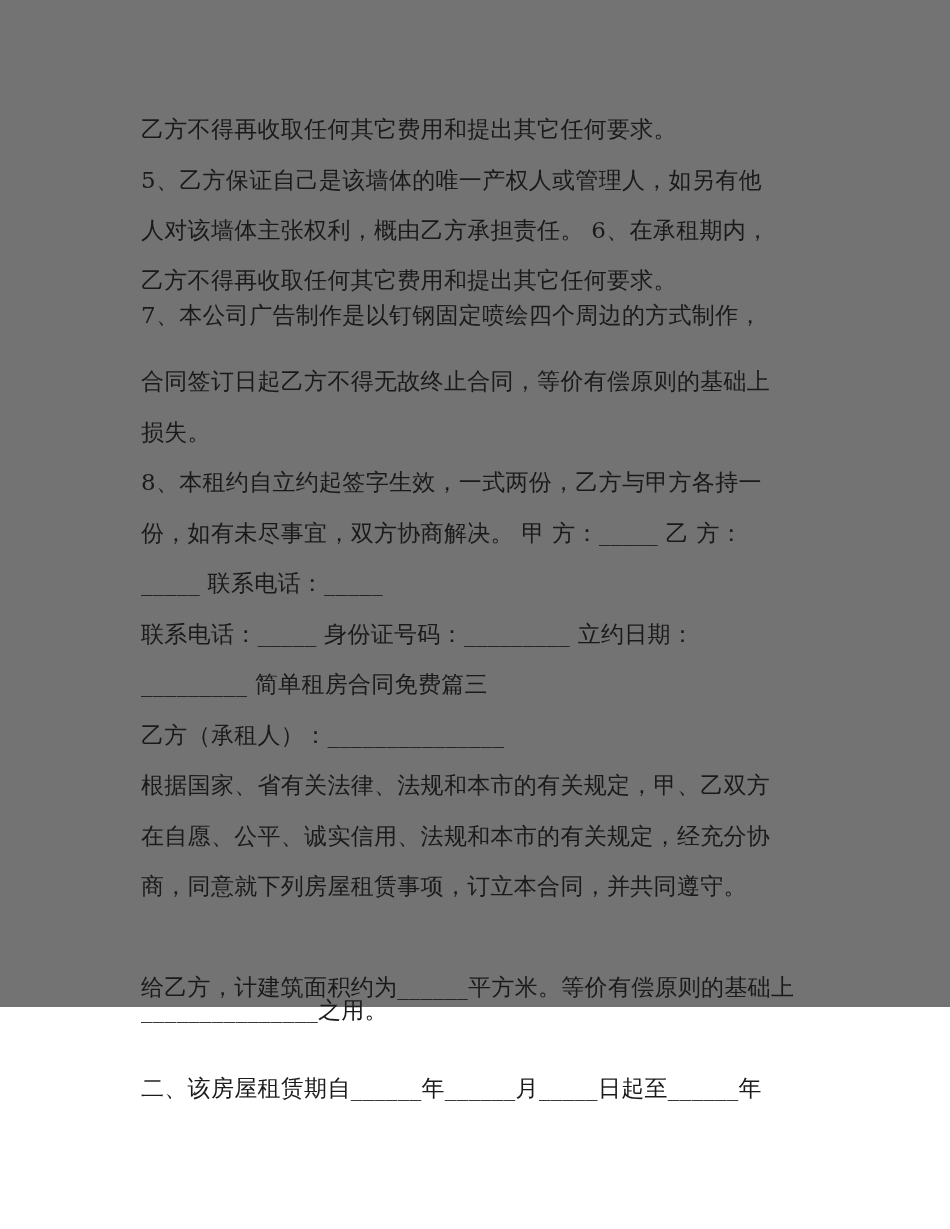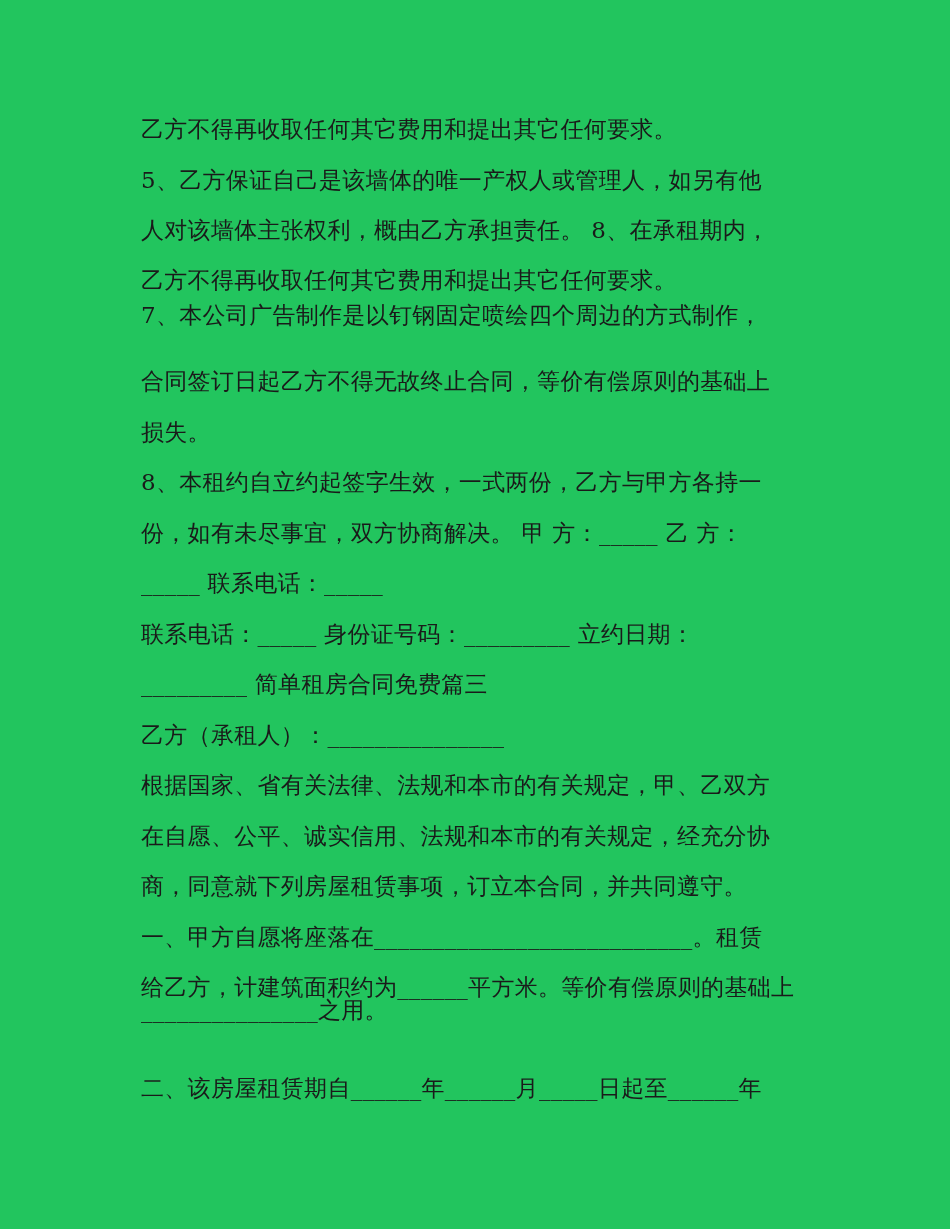--- a/index.html
+++ b/index.html
@@ -13,50 +13,49 @@
       position: relative;
       overflow: hidden;
       font-family: "DejaVu Serif", "Liberation Serif", serif;
       color: #1a1a1a;
     }
     .page {
       position: absolute;
       left: 0;
       top: 0;
       width: 950px;
-      height: 1229px;
-      background: #22c55e;
+      height: 1007px;
+      background: #737373;
     }
     .line {
       position: absolute;
       left: 141px;
       font-size: 23px;
       line-height: 30px;
       height: 30px;
       white-space: pre;
       letter-spacing: 0.3px;
     }
   </style>
 </head>
 <body>
 
 <div class="page">
   <div class="line" style="top:114px">乙方不得再收取任何其它费用和提出其它任何要求。</div>
   <div class="line" style="top:165px">5、乙方保证自己是该墙体的唯一产权人或管理人，如另有他</div>
-  <div class="line" style="top:215px">人对该墙体主张权利，概由乙方承担责任。 8、在承租期内，</div>
+  <div class="line" style="top:215px">人对该墙体主张权利，概由乙方承担责任。 6、在承租期内，</div>
   <div class="line" style="top:265px">乙方不得再收取任何其它费用和提出其它任何要求。</div>
   <div class="line" style="top:300px">7、本公司广告制作是以钉钢固定喷绘四个周边的方式制作，</div>
   <div class="line" style="top:366px">合同签订日起乙方不得无故终止合同，等价有偿原则的基础上</div>
   <div class="line" style="top:417px">损失。</div>
   <div class="line" style="top:467px">8、本租约自立约起签字生效，一式两份，乙方与甲方各持一</div>
   <div class="line" style="top:518px">份，如有未尽事宜，双方协商解决。 甲 方：_____ 乙 方：</div>
   <div class="line" style="top:568px">_____ 联系电话：_____</div>
   <div class="line" style="top:619px">联系电话：_____ 身份证号码：_________ 立约日期：</div>
   <div class="line" style="top:669px">_________ 简单租房合同免费篇三</div>
   <div class="line" style="top:720px">乙方（承租人）：_______________</div>
   <div class="line" style="top:770px">根据国家、省有关法律、法规和本市的有关规定，甲、乙双方</div>
   <div class="line" style="top:821px">在自愿、公平、诚实信用、法规和本市的有关规定，经充分协</div>
   <div class="line" style="top:871px">商，同意就下列房屋租赁事项，订立本合同，并共同遵守。</div>
-  <div class="line" style="top:922px">一、甲方自愿将座落在___________________________。租赁</div>
   <div class="line" style="top:972px">给乙方，计建筑面积约为______平方米。等价有偿原则的基础上</div>
   <div class="line" style="top:995px">_______________之用。</div>
   <div class="line" style="top:1073px">二、该房屋租赁期自______年______月_____日起至______年</div>
 </div>
 
 </body></html>

